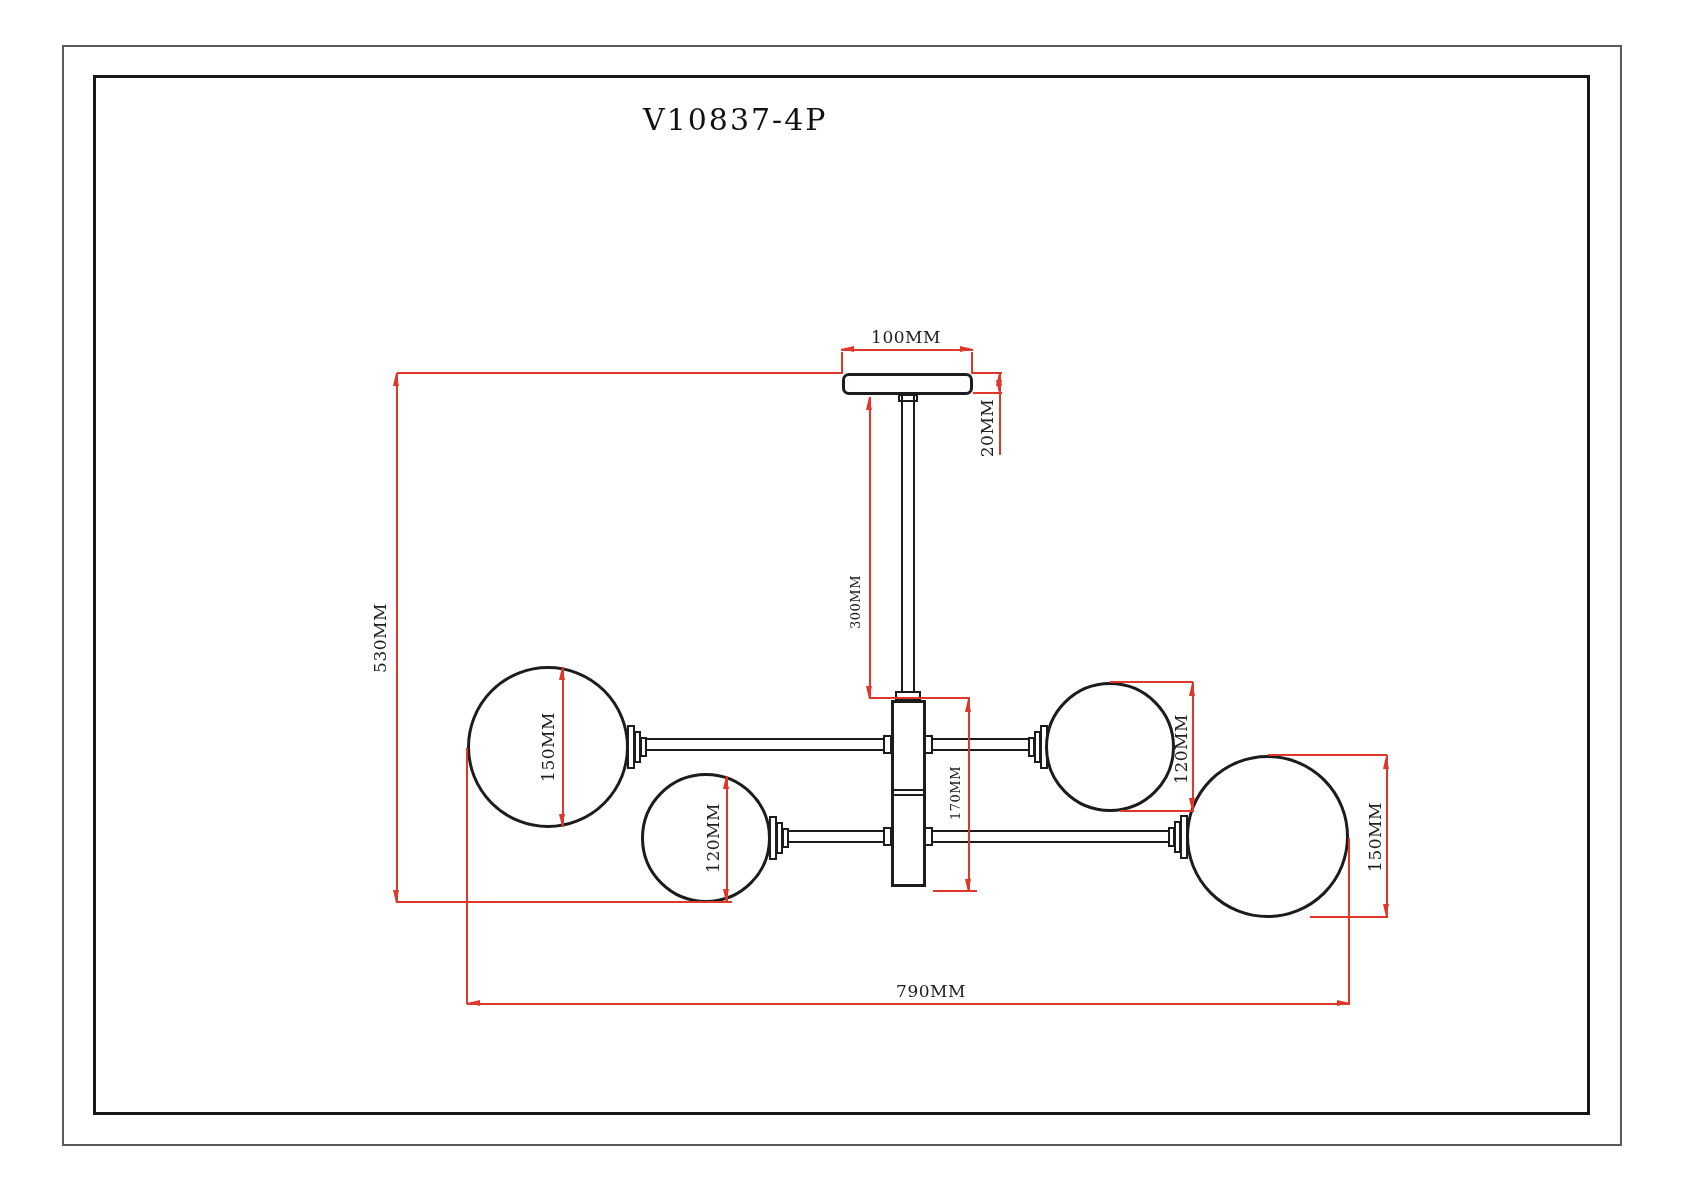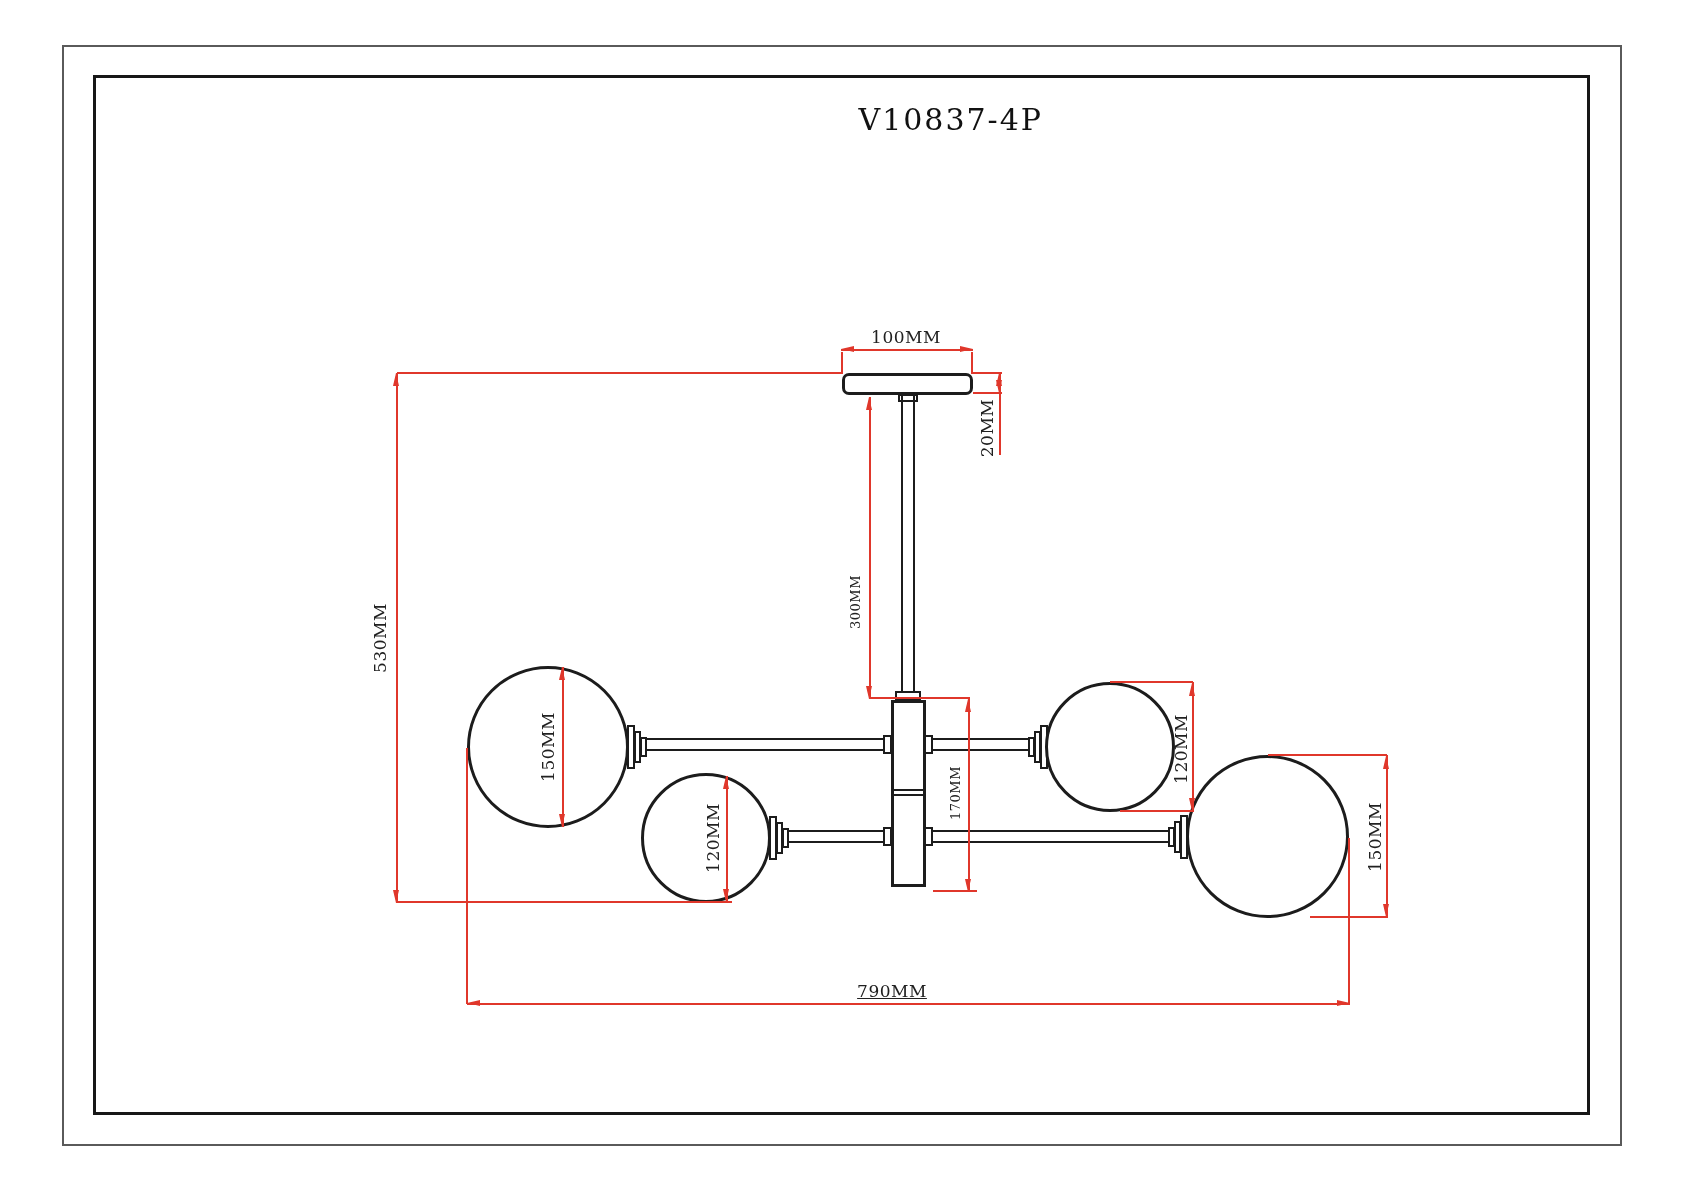--- a/index.html
+++ b/index.html
@@ -9,21 +9,21 @@
   html,body{margin:0;padding:0;background:#fff;}
   .sheet{
     position:relative;width:1684px;height:1190px;background:#ffffff;overflow:hidden;
     font-family:"DejaVu Serif", serif;
   }
   .abs{position:absolute;box-sizing:border-box;}
   
   .frame-outer{left:62px;top:45px;width:1560px;height:1101px;border:2px solid #5a5a5a;}
   .frame-inner{left:93px;top:75px;width:1497px;height:1040px;border:3px solid #171717;}
   
-  .title{left:643px;top:102px;width:400px;text-align:right;font-size:30px;letter-spacing:2px;color:#111;}
+  .title{left:643px;top:102px;width:400px;text-align:left;font-size:30px;letter-spacing:2px;color:#111;}
   .canopy{left:842px;top:373px;width:131px;height:22px;border:3px solid var(--ink);border-radius:7px;background:#fff;}
   .stem-collar{left:898px;top:394px;width:20px;height:8px;border:2px solid var(--ink);background:#fff;}
   .stem{left:901px;top:395px;width:14px;height:300px;border-left:2.5px solid var(--ink);border-right:2.5px solid var(--ink);}
   .stem-flare{left:895px;top:691px;width:26px;height:10px;border:2px solid var(--ink);background:#fff;}
   .body-block{left:891px;top:700px;width:35px;height:187px;border:3px solid var(--ink);background:#fff;}
   .body-divider{left:891px;top:789px;width:35px;height:7px;border-top:2.5px solid var(--ink);border-bottom:2.5px solid var(--ink);}
   .rod{border-top:2.5px solid var(--ink);border-bottom:2.5px solid var(--ink);}
   .rod-ul{left:645px;top:738px;width:247px;height:13px;}
   .rod-ur{left:926px;top:738px;width:104px;height:13px;}
   .rod-ll{left:786px;top:830px;width:106px;height:13px;}
@@ -153,15 +153,15 @@
   <div class="abs rl v" style="left:1386px;top:755px;height:163px;"></div>
   <div class="abs arr a-up" style="left:1383px;top:756px;"></div>
   <div class="abs arr a-dn" style="left:1383px;top:904px;"></div>
   <div class="abs dim rot" style="left:1325px;top:827px;">150MM</div>
 
   <div class="abs rl v" style="left:466px;top:748px;height:256px;"></div>
   <div class="abs rl v" style="left:1348px;top:838px;height:166px;"></div>
   <div class="abs rl h" style="left:467px;top:1003px;width:883px;"></div>
   <div class="abs arr a-lf" style="left:467px;top:1000px;"></div>
   <div class="abs arr a-rt" style="left:1337px;top:1000px;"></div>
-  <div class="abs dim" style="left:832px;top:981px;width:120px;text-decoration:underline;">790MM</div>
+  <div class="abs dim" style="left:871px;top:981px;width:120px;">790MM</div>
 
 </div>
 
 </body></html>

